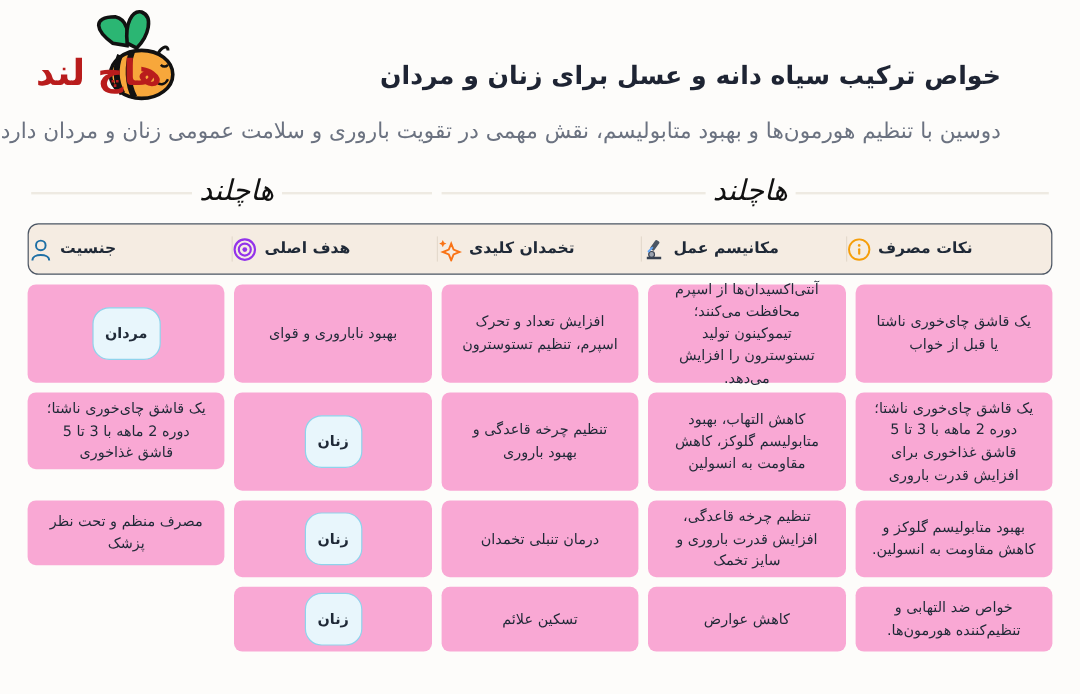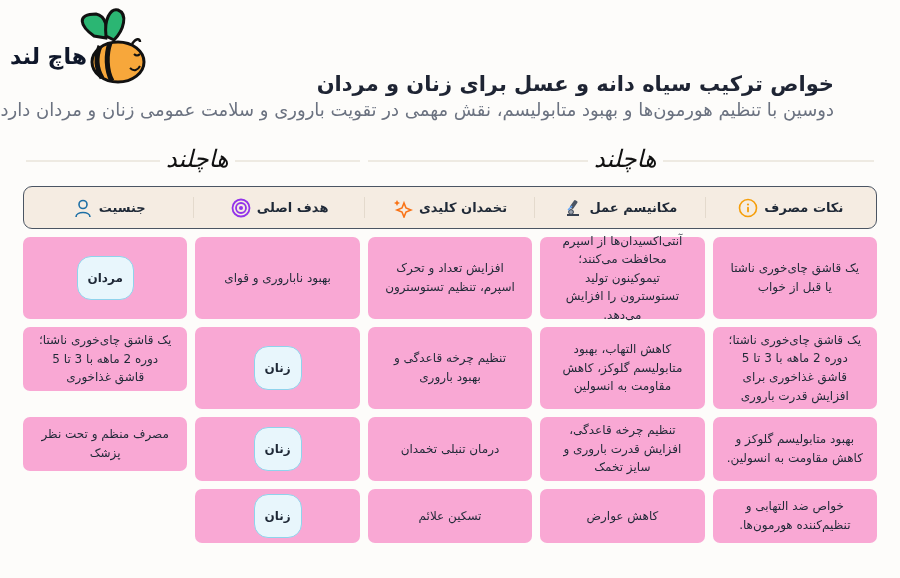--- a/index.html
+++ b/index.html
@@ -7,47 +7,47 @@
   body {
     background: #fdfcfa;
     font-family: "DejaVu Sans", sans-serif;
     color: #1f2937;
     position: relative;
   }
   .logo {
     position: absolute; left: 6px; top: 6px; width: 140px; height: 80px;
   }
   .logo-text {
-    position: absolute; left: 4px; top: 38px;
-    font-size: 22px; font-weight: bold; color: #0f172a;
+    position: absolute; left: 24px; top: 38px;
+    font-size: 30px; font-weight: bold; color: #b91c1c;
     direction: rtl;
   }
   .logo-bee { position: absolute; left: 60px; top: 0; }
   .title {
-    position: absolute; right: 66px; top: 72px;
+    position: absolute; right: 66px; top: 51px;
     direction: rtl; font-size: 21px; font-weight: bold; color: #1e2433;
     white-space: nowrap;
   }
   .subtitle {
     position: absolute; right: 66px; top: 99px;
     direction: rtl; font-size: 18px; color: #6b7280; white-space: nowrap;
   }
   .divider-row { position: absolute; top: 160px; height: 2px; background: #eeeae2; }
   .wm {
     position: absolute; top: 145px; font-size: 24px; font-weight: normal; color: #111;
     direction: rtl; background: #fdfcfa; padding: 0 6px; font-style: italic;
     letter-spacing: -1px;
   }
   .header-bar {
     position: absolute; left: 23px; top: 186px; width: 854px; height: 43px;
     background: #f5ece2; border: 1.5px solid #4b5563; border-radius: 9px;
     display: flex; flex-direction: row-reverse; align-items: center;
   }
   .hcell {
-    flex: 1; height: 100%; display: flex; align-items: center; justify-content: center;
+    flex: 1; height: 100%; display: flex; align-items: center; justify-content: flex-end;
     gap: 6px; direction: rtl; position: relative;
     font-size: 13px; font-weight: bold; color: #1f2937;
   }
   .hcell + .hcell::after {
     content: ""; position: absolute; left: auto; right: 0; top: 10px; bottom: 10px;
     width: 1px; background: #e4dacd;
   }
   .hicon { width: 20px; height: 20px; display: inline-flex; align-items: center; justify-content: center; }
   .grid {
     position: absolute; left: 23px; top: 237px; width: 854px;

